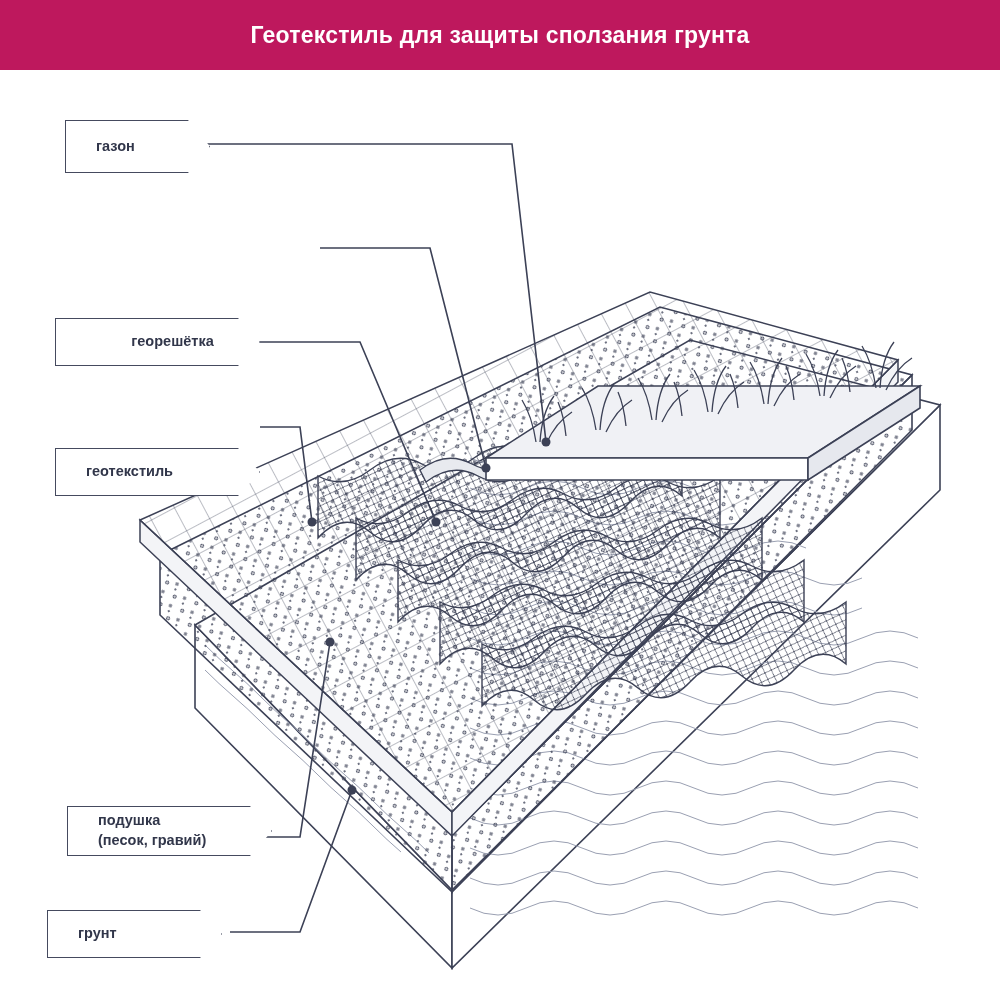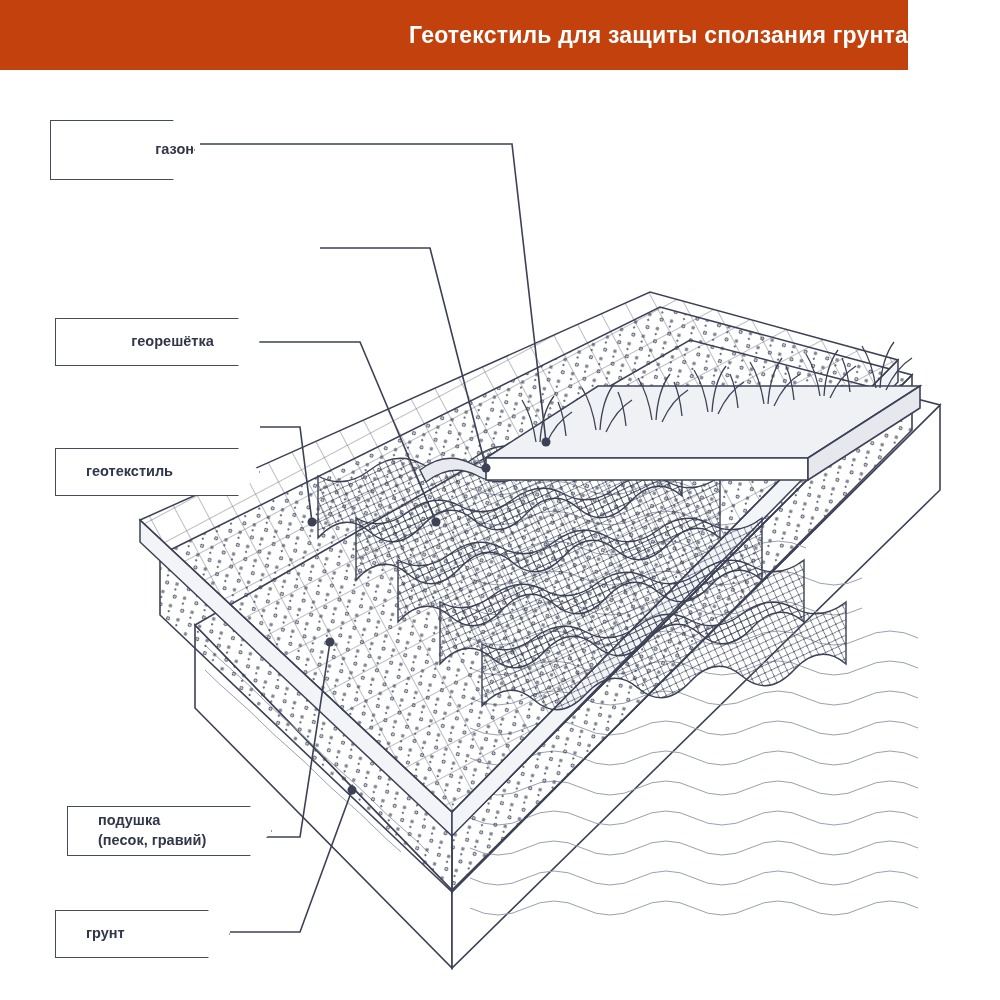--- a/index.html
+++ b/index.html
@@ -7,23 +7,23 @@
     width:1000px;height:1000px;
     background:#ffffff;
     font-family:"Liberation Sans", sans-serif;
     overflow:hidden;
     position:relative;
   }
   #stage{position:relative;width:1000px;height:1000px;}
 
   
   .header{
-    position:absolute;left:0;top:0;width:908px;height:70px;
-    background:#c2410c;
-    display:flex;align-items:center;justify-content:flex-end;
+    position:absolute;left:0;top:0;width:1000px;height:70px;
+    background:#be185d;
+    display:flex;align-items:center;justify-content:center;
   }
   .header-title{
     color:#ffffff;font-size:23px;font-weight:bold;letter-spacing:.2px;
     text-align:center;
   }
 
   
   #diagram{position:absolute;left:0;top:70px;width:1000px;height:930px;}
 
   
@@ -156,37 +156,37 @@
     <g fill="#3c4156">
       <circle cx="546" cy="372" r="4.5"></circle>
       <circle cx="486" cy="398" r="4.5"></circle>
       <circle cx="436" cy="452" r="4.5"></circle>
       <circle cx="312" cy="452" r="4.5"></circle>
       <circle cx="330" cy="572" r="4.5"></circle>
       <circle cx="352" cy="720" r="4.5"></circle>
     </g>
   </svg>
 
-  <div class="callout" style="left:50px;top:120px;width:145px;height:60px;justify-content:flex-end;">
+  <div class="callout" style="left:65px;top:120px;width:145px;height:53px;">
     <span>газон</span>
   </div>
 
 
   <div class="callout" style="left:55px;top:318px;width:205px;height:48px;justify-content:center;">
     <span>георешётка</span>
   </div>
 
   <div class="callout" style="left:55px;top:403px;width:205px;height:48px;margin-top:45px;">
     <span>геотекстиль</span>
   </div>
 
   <div class="callout" style="left:55px;top:806px;width:205px;height:50px;margin-left:12px;">
     <div>
       <span>подушка</span>
       <span>(песок, гравий)</span>
     </div>
   </div>
 
-  <div class="callout" style="left:55px;top:910px;width:175px;height:48px;">
+  <div class="callout" style="left:47px;top:910px;width:175px;height:48px;">
     <span>грунт</span>
   </div>
 
 </div>
 
 </body></html>

